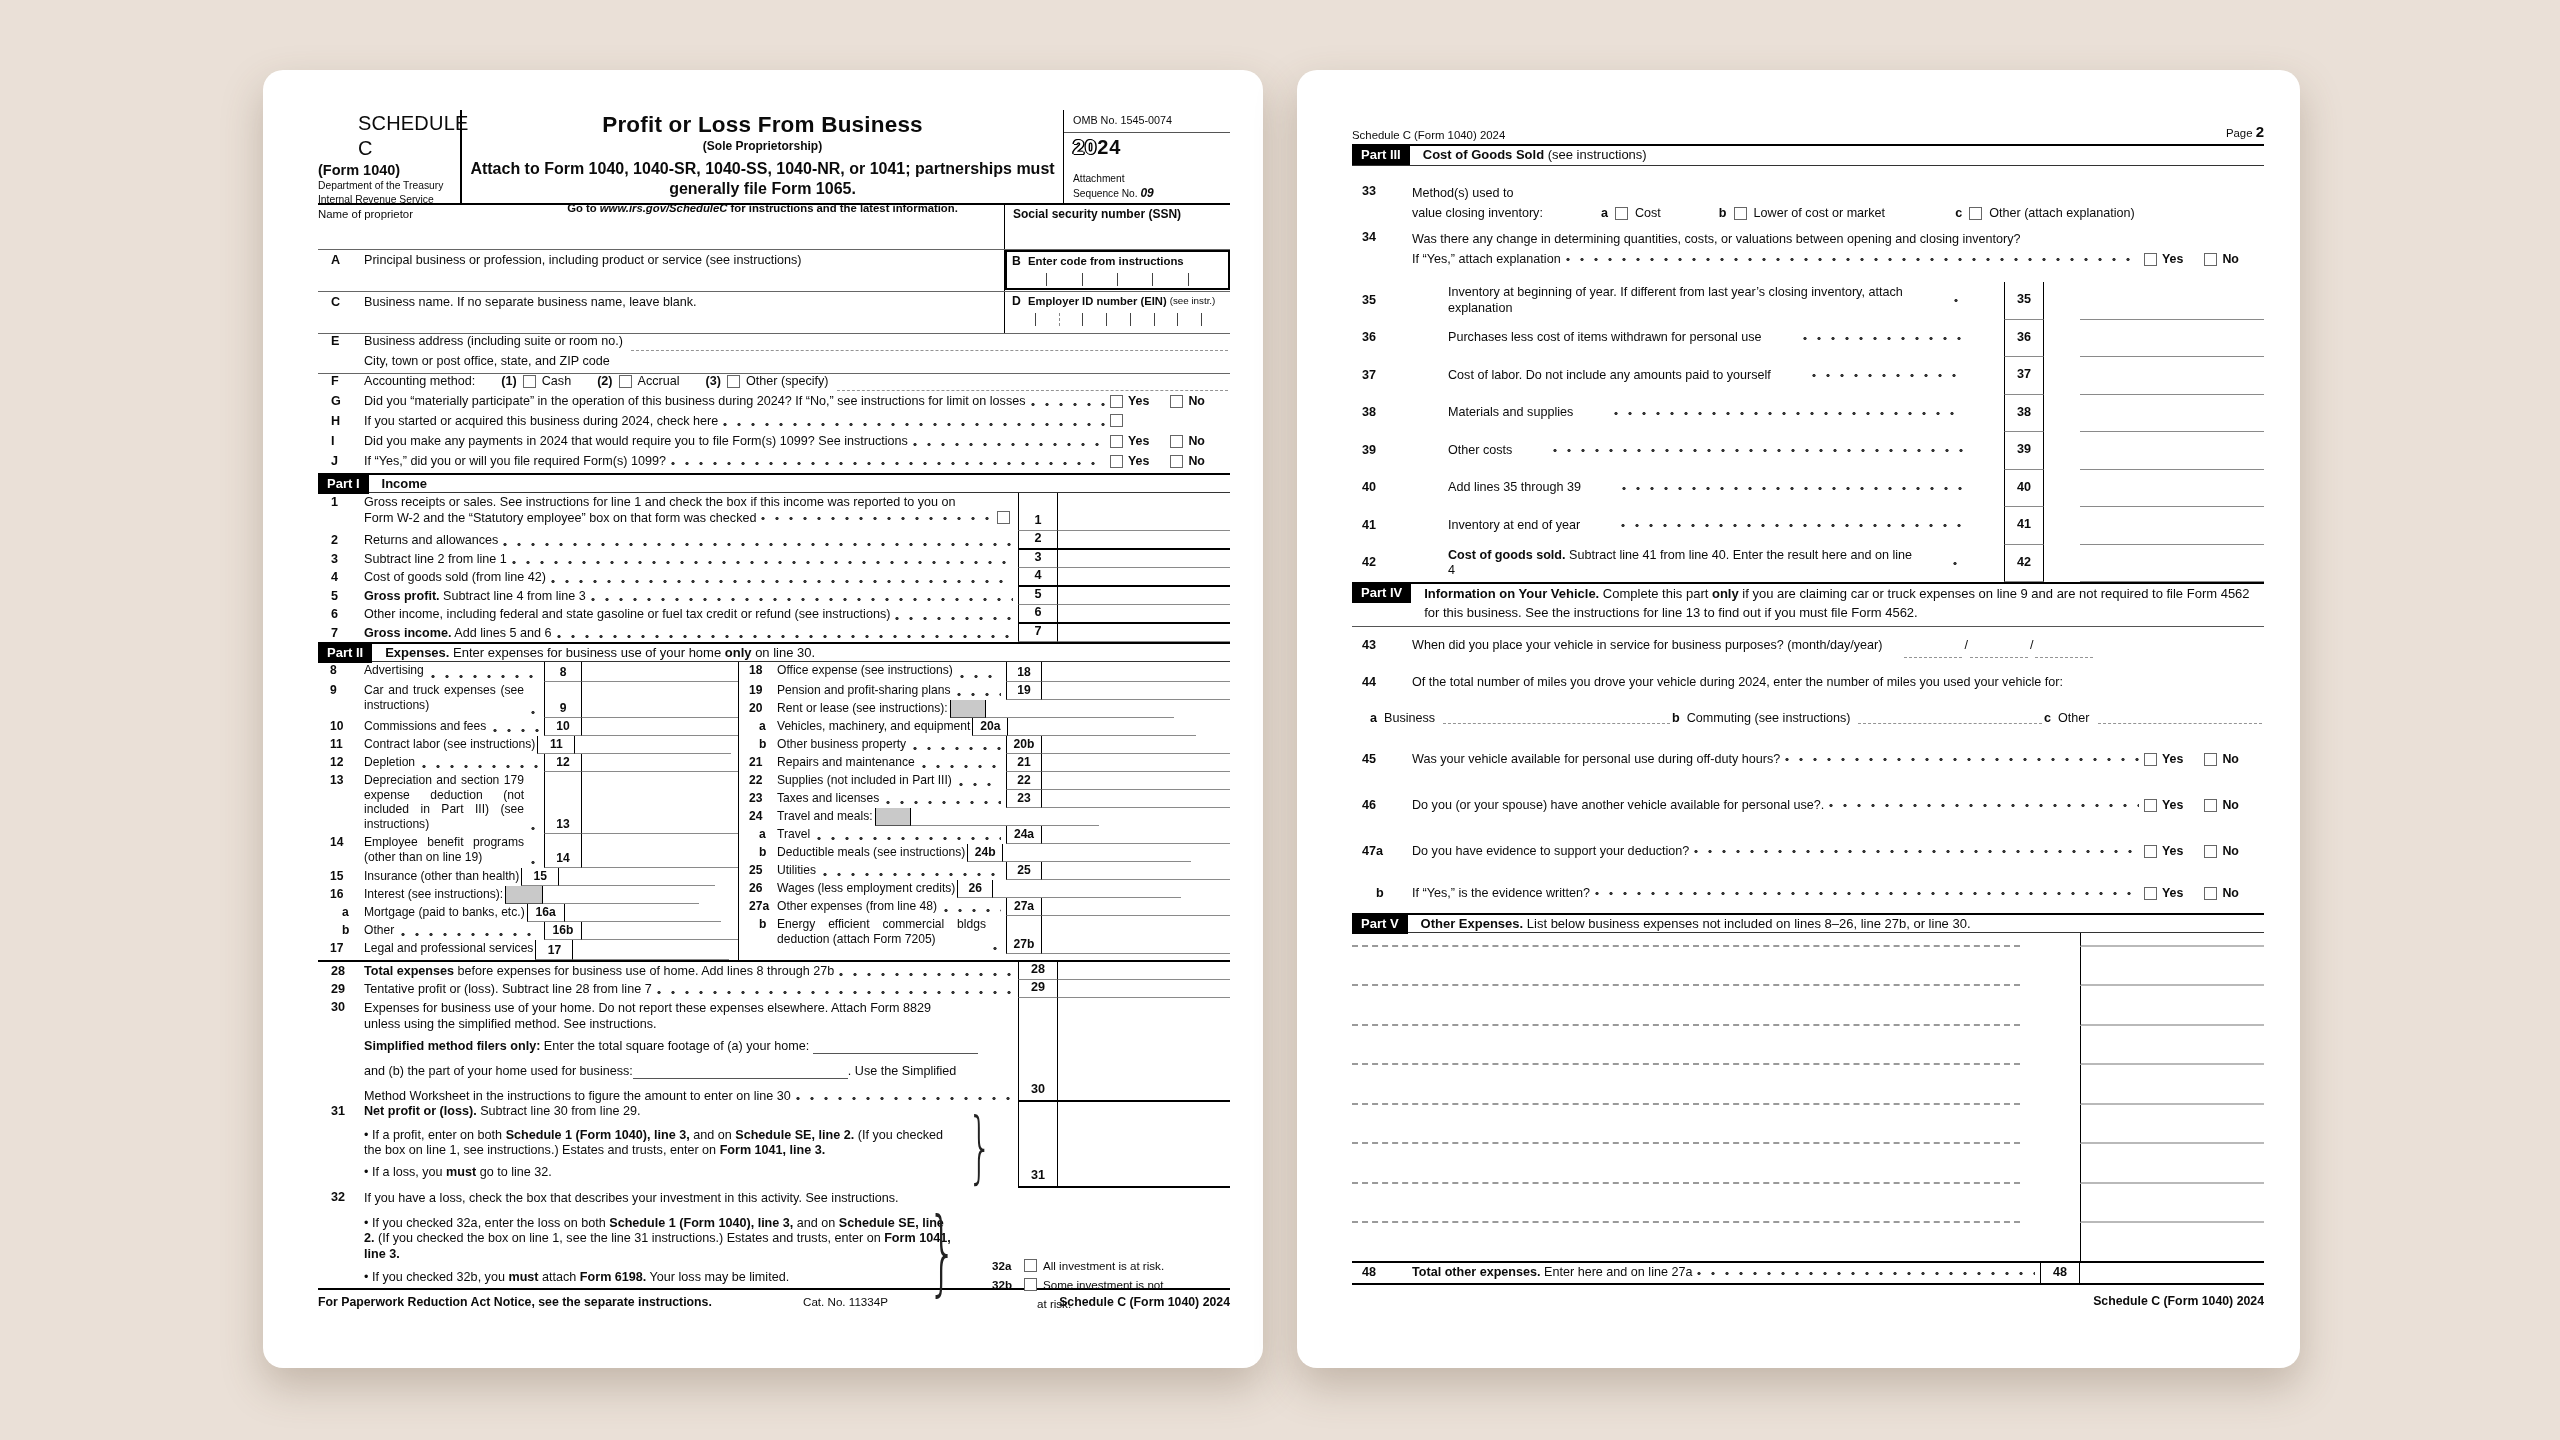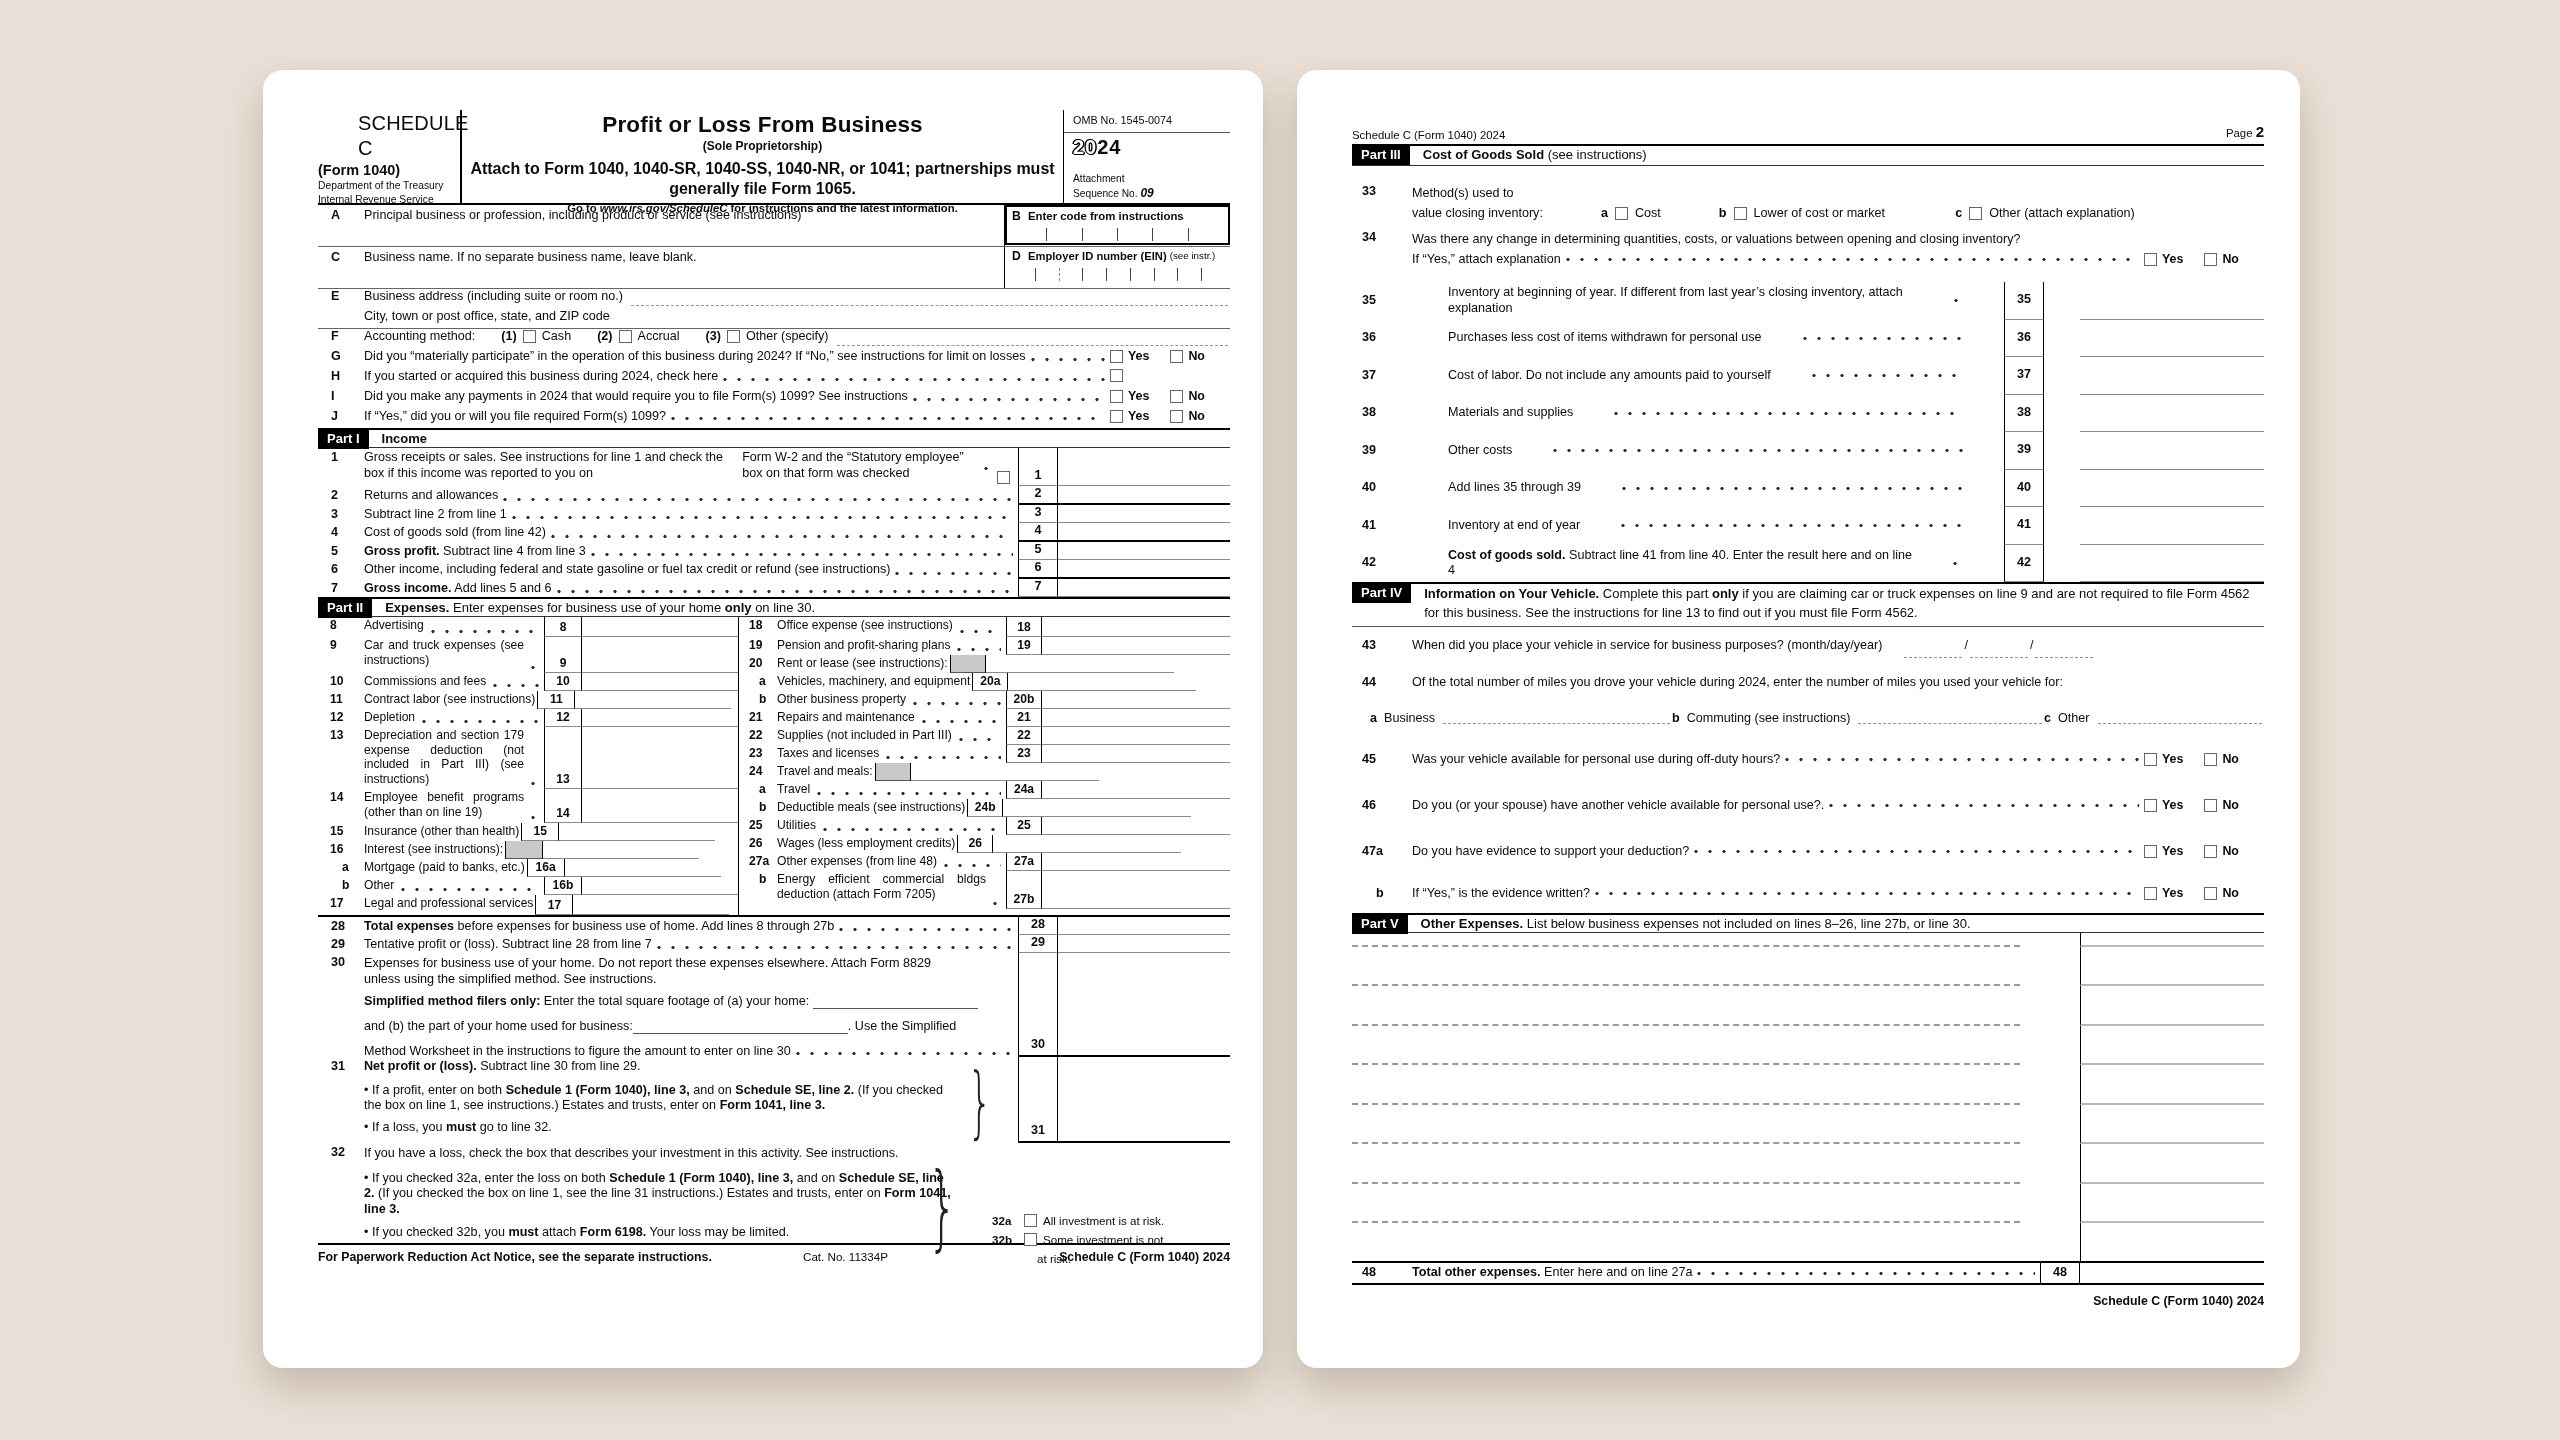--- a/index.html
+++ b/index.html
@@ -75,21 +75,21 @@
   .plabel { background:#000; color:#fff; font-weight:bold; font-size:13px; padding:1px 9px 2px 9px; flex:none; }
   .ptitle { padding-left:13px; font-size:13px; padding-top:1px; }
   .pbar-multi { border-top:2.6px solid #000; border-bottom:1.2px solid #555; display:flex; align-items:flex-start; padding-bottom:3px; }
   .pbar-multi .ptitle { flex:1; line-height:1.45; }
   
   .pirow { display:flex; }
   .pirow { height:18.5px; }
   .pirow.r1 { height:38px; }
   .pi-num { flex:0 0 46px; padding-left:13px; font-weight:bold; padding-top:2px; }
   .pi-lbl { flex:0 1 auto; min-width:0; padding-top:2px; }
-  .pi-lblwrap { flex:1; display:flex; flex-direction:row; padding-top:2px; }
+  .pi-lblwrap { flex:1; display:flex; flex-direction:column; padding-top:2px; }
   .pi-l2 { display:flex; }
   .nbox { flex:0 0 40px; border-left:1px solid #000; border-right:1px solid #000; border-bottom:1px solid #8a8a8a;
           font-weight:bold; display:flex; align-items:flex-end; justify-content:center; padding-bottom:1px; }
   .amt { flex:0 0 172px; border-bottom:1px solid #8a8a8a; }
   .thickb .nbox, .thickb .amt { border-bottom:2.2px solid #000; }
   
   .cols { display:flex; height:300px; border-bottom:2.6px solid #000; font-size:12.1px; line-height:14.6px; }
   .colL { width:420px; }
   .colR { width:492px; border-left:1px solid #000; }
   .xrow { display:flex; height:18px; align-items:flex-start; }
@@ -213,20 +213,26 @@
         <div class="hdr-right">
           <div class="omb">OMB No. 1545-0074</div>
           <div class="year"><span class="y-out">20</span><span>24</span></div>
           <div class="attseq">
             <div>Attachment</div>
             <div><span>Sequence No. </span><span class="b seqno">09</span></div>
           </div>
         </div>
       </div>
 
+      <div class="nrow">
+        <div class="ncell"><span>Name of proprietor</span>
+          <div class="fill"></div></div>
+        <div class="rcell scell"><span class="b">Social security number (SSN)</span>
+          <div class="fill"></div></div>
+      </div>
 
       <div class="abrow">
         <div class="ab-left">
           <span class="ltr">A</span>
           <span class="txt">Principal business or profession, including product or service (see instructions)</span>
         </div>
         <div class="rcell">
           <div class="bbox">
             <div class="bbox-lbl">
                 <span class="bl">B</span>

